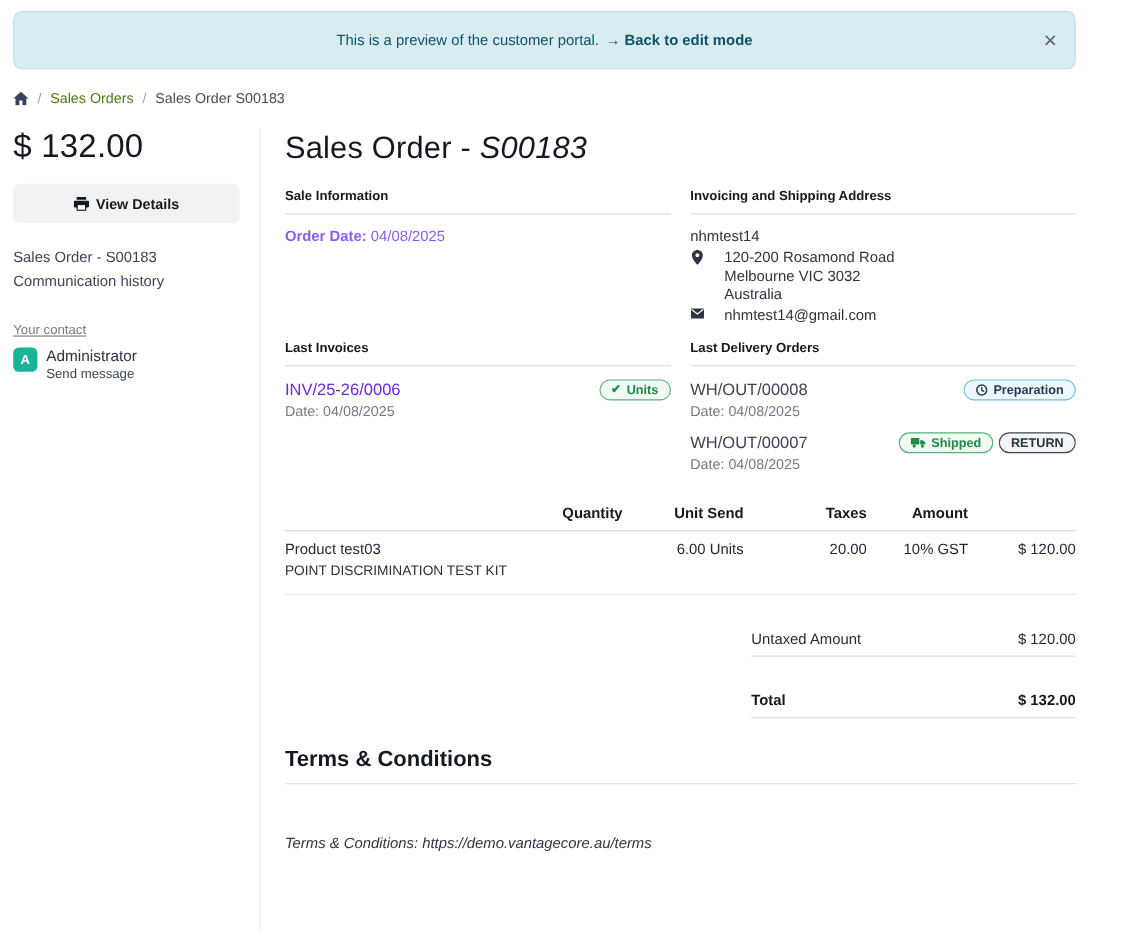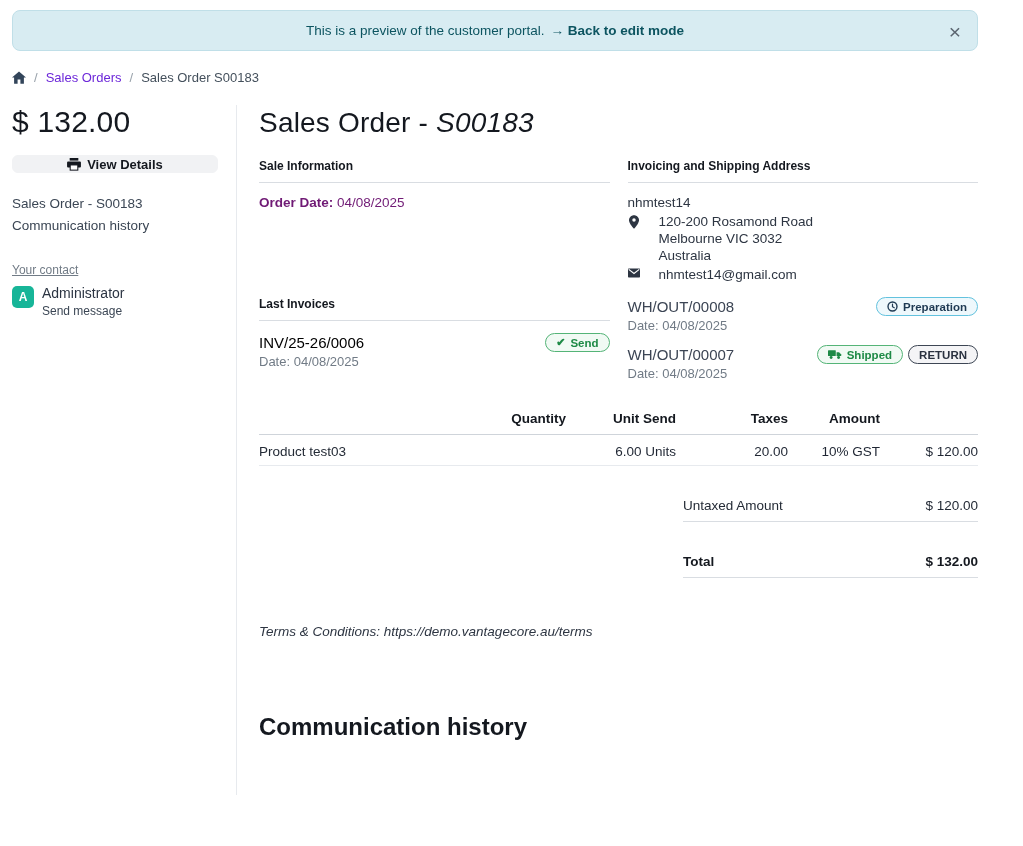--- a/index.html
+++ b/index.html
@@ -12,44 +12,44 @@
   }
   *{box-sizing:border-box;}
   html,body{margin:0;padding:0;}
   body{
     width:1023px;height:846px;background:#fff;overflow:hidden;position:relative;
     font-family:"Liberation Sans",sans-serif;color:var(--text);
   }
   .page{width:966px;margin-left:12px;}
   
   .banner{
-    margin-top:10px;height:41px;background:var(--banner_bg);
+    margin-top:10px;height:53px;background:var(--banner_bg);
     border:1px solid var(--banner_border);border-radius:8px;
     display:flex;align-items:center;justify-content:center;position:relative;
     color:var(--banner_text);font-size:13.5px;
   }
   .banner .edit-link{font-weight:700;margin-left:6px;color:var(--banner_text);cursor:pointer;text-decoration:none;}
   .banner .close-x{
     position:absolute;right:16px;top:50%;transform:translateY(-50%);
     font-size:21px;color:#5b6570;cursor:pointer;line-height:1;font-weight:400;
   }
   
   .breadcrumb{margin-top:19px;display:flex;align-items:center;font-size:13px;color:#33455a;}
   .breadcrumb .sep{margin:0 8px;color:#98a1aa;}
-  .breadcrumb a{color:#6d28d9;text-decoration:none;cursor:pointer;}
+  .breadcrumb a{color:#4d7c0f;text-decoration:none;cursor:pointer;}
   .breadcrumb .current{color:#44505c;}
   .crumb-home{display:inline-flex;align-items:center;}
   
   .body-row{display:flex;align-items:stretch;margin-top:20px;min-height:690px;}
   .sidebar{width:225px;flex:0 0 225px;border-right:1px solid var(--lightborder);padding-right:18px;}
   .main{flex:1;padding-left:22px;}
   
   .amount{font-size:30px;font-weight:500;color:#14181f;letter-spacing:.2px;margin:0 0 16px;}
   .btn-view{
-    width:100%;height:18px;background:var(--btn_bg);border:1px solid var(--btn_bg);border-radius:6px;
+    width:100%;height:36px;background:var(--btn_bg);border:1px solid var(--btn_bg);border-radius:6px;
     display:flex;align-items:center;justify-content:center;gap:6px;
     font-size:13px;font-weight:700;color:#14181f;cursor:pointer;font-family:inherit;
   }
   .side-links{margin-top:22px;display:flex;flex-direction:column;gap:4px;}
   .side-links a{font-size:13.5px;color:#3b4654;text-decoration:none;cursor:pointer;line-height:18px;}
   .contact-label{margin-top:28px;font-size:12px;color:var(--muted);text-decoration:underline;}
   .contact-row{margin-top:9px;display:flex;align-items:flex-start;gap:8px;}
   .avatar{
     width:22px;height:22px;border-radius:5px;background:var(--teal);color:#fff;
     display:flex;align-items:center;justify-content:center;font-size:12px;font-weight:700;flex:0 0 22px;
@@ -57,21 +57,21 @@
   .contact-name{font-size:14px;color:#2b3442;line-height:15px;}
   .contact-send{font-size:12px;color:#3b4654;cursor:pointer;}
   
   .order-title{font-size:28px;font-weight:500;color:#14181f;margin:2px 0 20px;letter-spacing:.2px;}
   .order-title .ref{font-style:italic;}
   .info-grid{display:grid;grid-template-columns:1fr 1fr;column-gap:18px;margin-bottom:10px;}
   .sec-h{
     font-size:12px;font-weight:600;color:#14181f;
     padding-bottom:9px;border-bottom:1px solid var(--border);margin:0 0 12px;
   }
-  .kv{font-size:13.5px;color:#701a75;}
+  .kv{font-size:13.5px;color:#8b5cf6;}
   .kv b{font-weight:700;}
   .addr{font-size:13.5px;color:#2d3542;line-height:16px;}
   .addr .name{margin-bottom:3px;}
   .addr .icon-row{display:flex;gap:19px;align-items:flex-start;}
   .addr .icon-col{width:12px;flex:0 0 12px;padding-top:1px;display:flex;justify-content:center;}
   .addr .lines div{margin-bottom:1px;}
   .docs-grid{display:grid;grid-template-columns:1fr 1fr;column-gap:18px;margin-top:14px;}
   .doc-entry{margin-bottom:12px;}
   .doc-top{display:flex;justify-content:space-between;align-items:center;}
   .doc-name{font-size:15px;color:#3c4554;}
@@ -196,30 +196,31 @@
             </div>
           </div>
         </div>
       </div>
 
       <div class="docs-grid">
         <div>
           <h3 class="sec-h">Last Invoices</h3>
           <div class="doc-entry">
             <div class="doc-top">
-              <a class="doc-name" style="text-decoration:none;color:#000000;text-align:right;">INV/25-26/0006</a>
+              <a class="doc-name" style="text-decoration:none;color:#6d28d9;text-align:right;">INV/25-26/0006</a>
               <span class="pill success">
                 <span class="chk">✔</span>
-                <span>Send</span>
+                <span>Units</span>
               </span>
             </div>
             <div class="doc-date">Date: 04/08/2025</div>
           </div>
         </div>
         <div>
+          <h3 class="sec-h">Last Delivery Orders</h3>
           <div class="doc-entry">
             <div class="doc-top">
               <a class="doc-name" style="text-decoration:none;color:#3c4554;">WH/OUT/00008</a>
               <span class="badges">
                 <span class="pill info">
                   <span style="display:inline-flex;">
                     <svg width="11" height="11" viewBox="0 0 12 12">
                         <circle cx="6" cy="6" r="4.9" fill="none" stroke="#1f3a53" stroke-width="1.5"></circle>
                         <path d="M6 3.4V6.2l1.9 1.2" stroke="#1f3a53" stroke-width="1.3" fill="none" stroke-linecap="round"></path>
                       </svg>
@@ -263,35 +264,37 @@
           <div class="num">Amount</div>
         </div>
         <div class="pbody">
           <div class="prow">
             <div class="pname">Product test03</div>
             <div class="num">6.00 Units</div>
             <div class="num">20.00</div>
             <div class="num">10% GST</div>
             <div class="num">$ 120.00</div>
           </div>
+          <div class="pdesc">POINT DISCRIMINATION TEST KIT</div>
         </div>
       </div>
 
       <div class="totals">
         <div class="trow">
           <span>Untaxed Amount</span>
           <span>$ 120.00</span>
         </div>
         <div class="trow bold">
           <span>Total</span>
           <span>$ 132.00</span>
         </div>
       </div>
 
       <div class="terms">
+        <h2 class="terms-h">Terms &amp; Conditions</h2>
         <div class="terms-text">Terms &amp; Conditions: https://demo.vantagecore.au/terms</div>
       </div>
 
       <h2 class="comm-h">Communication history</h2>
 
     </div>
   </div>
 </div>
 
 </body></html>

